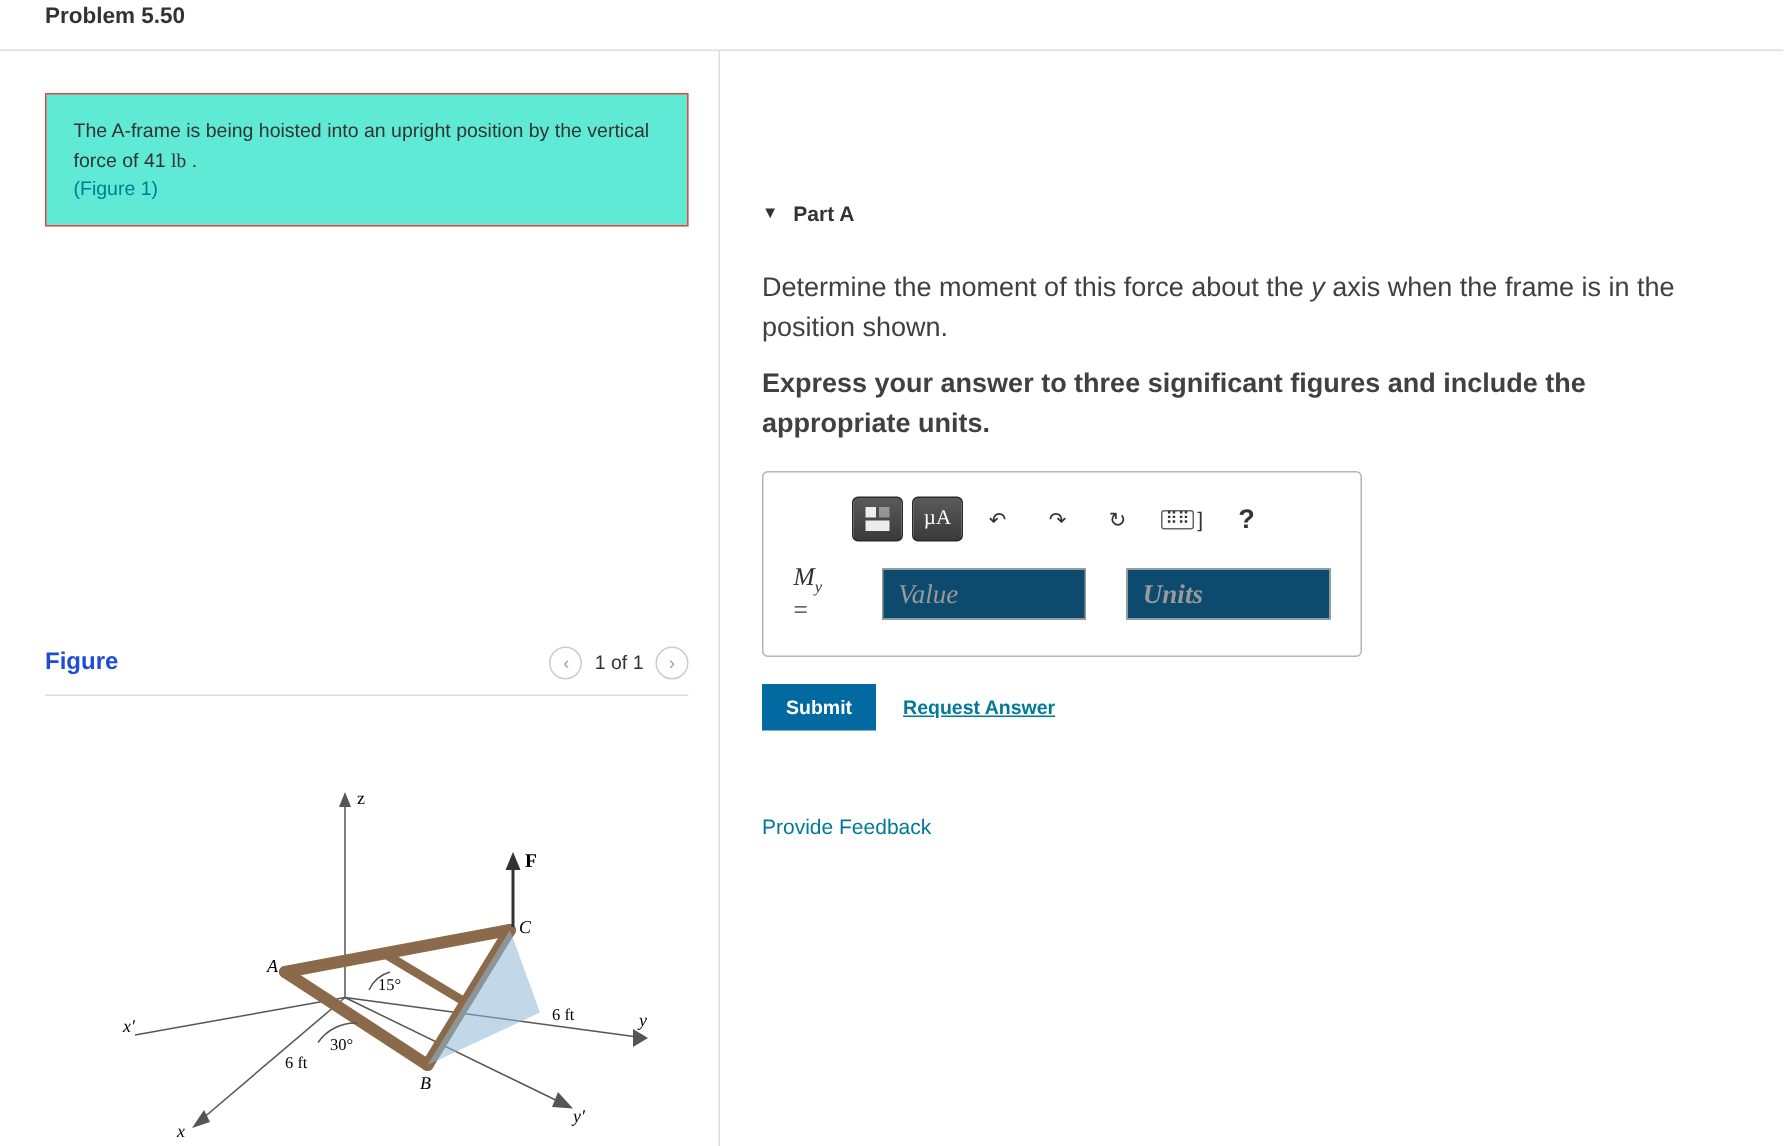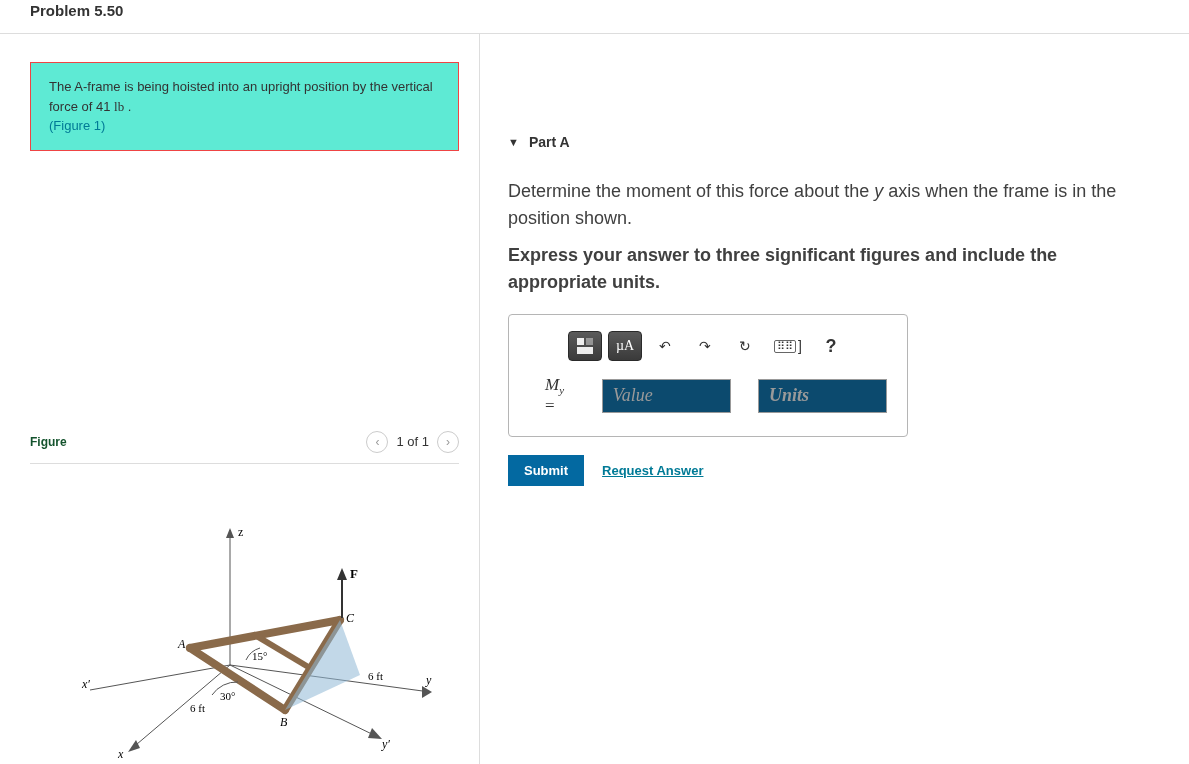--- a/index.html
+++ b/index.html
@@ -53,22 +53,22 @@
     margin-top: 41px;
   }
   .fig-header-row {
     display: flex;
     align-items: center;
     justify-content: space-between;
     margin-top: 280px;
   }
   .fig-title {
     font-weight: bold;
-    font-size: 12px;
-    color: #14532d;
+    font-size: 16px;
+    color: #1d4ed8;
   }
   .pager {
     display: flex;
     align-items: center;
     gap: 8px;
     font-size: 13px;
     color: #333;
   }
   .pager .circ {
     width: 22px;
@@ -152,21 +152,20 @@
   }
   .tb-help {
     font-size: 18px;
     font-weight: bold;
     color: #333;
   }
   .answer-row {
     display: flex;
     align-items: center;
     gap: 27px;
-    margin-left: 16px;
   }
   .lhs {
     font-family: "Times New Roman", serif;
     font-size: 17px;
     font-style: italic;
   }
   .lhs sub { font-size: 11px; font-style: italic;}
   .eq { font-style: normal; }
   .field {
     border: 1px solid #999;
@@ -356,16 +355,17 @@
               <span>Units</span>
             </div>
           </div>
         </div>
 
         <div class="actions">
           <button class="submit-btn">Submit</button>
           <span class="req-answer">Request Answer</span>
         </div>
 
+        <div class="feedback">Provide Feedback</div>
       </div>
     </div>
   </div>
 </div>
 
 </body></html>

